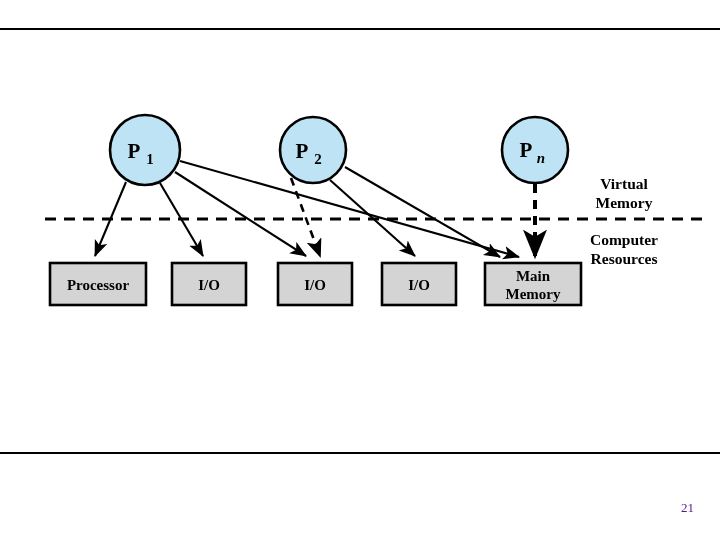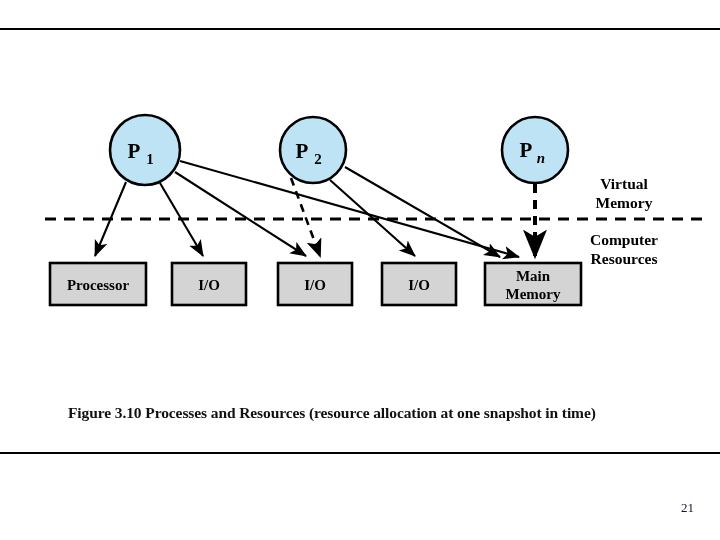--- a/index.html
+++ b/index.html
@@ -77,21 +77,21 @@
     color: #111111;
     white-space: nowrap;
     letter-spacing: -0.1px;
   }
   .page-num {
     position: absolute;
     right: 26px;
     top: 500px;
     font-family: "Liberation Serif", serif;
     font-size: 13px;
-    color: #0f172a;
+    color: #4c1d95;
     text-align: right;
   }
 </style>
 </head>
 <body>
 
 <div id="slide">
 
   <div class="rule" id="rule-top"></div>
   <div class="rule" id="rule-bottom"></div>
@@ -173,16 +173,15 @@
       <text class="box-label" x="419" y="290">I/O</text>
     </g>
 
     <g>
       <rect x="485" y="263" width="96" height="42" fill="#d4d4d4" stroke="#000000" stroke-width="2.6"></rect>
       <text class="box-label" x="533" y="281">Main</text>
       <text class="box-label" x="533" y="299">Memory</text>
     </g>
   </svg>
 
-  <div class="caption-text">Figure 3.10  Processes and Resources (resource allocation at one snapshot in time)</div>
   <div class="page-num">21</div>
 
 </div>
 
 </body></html>

